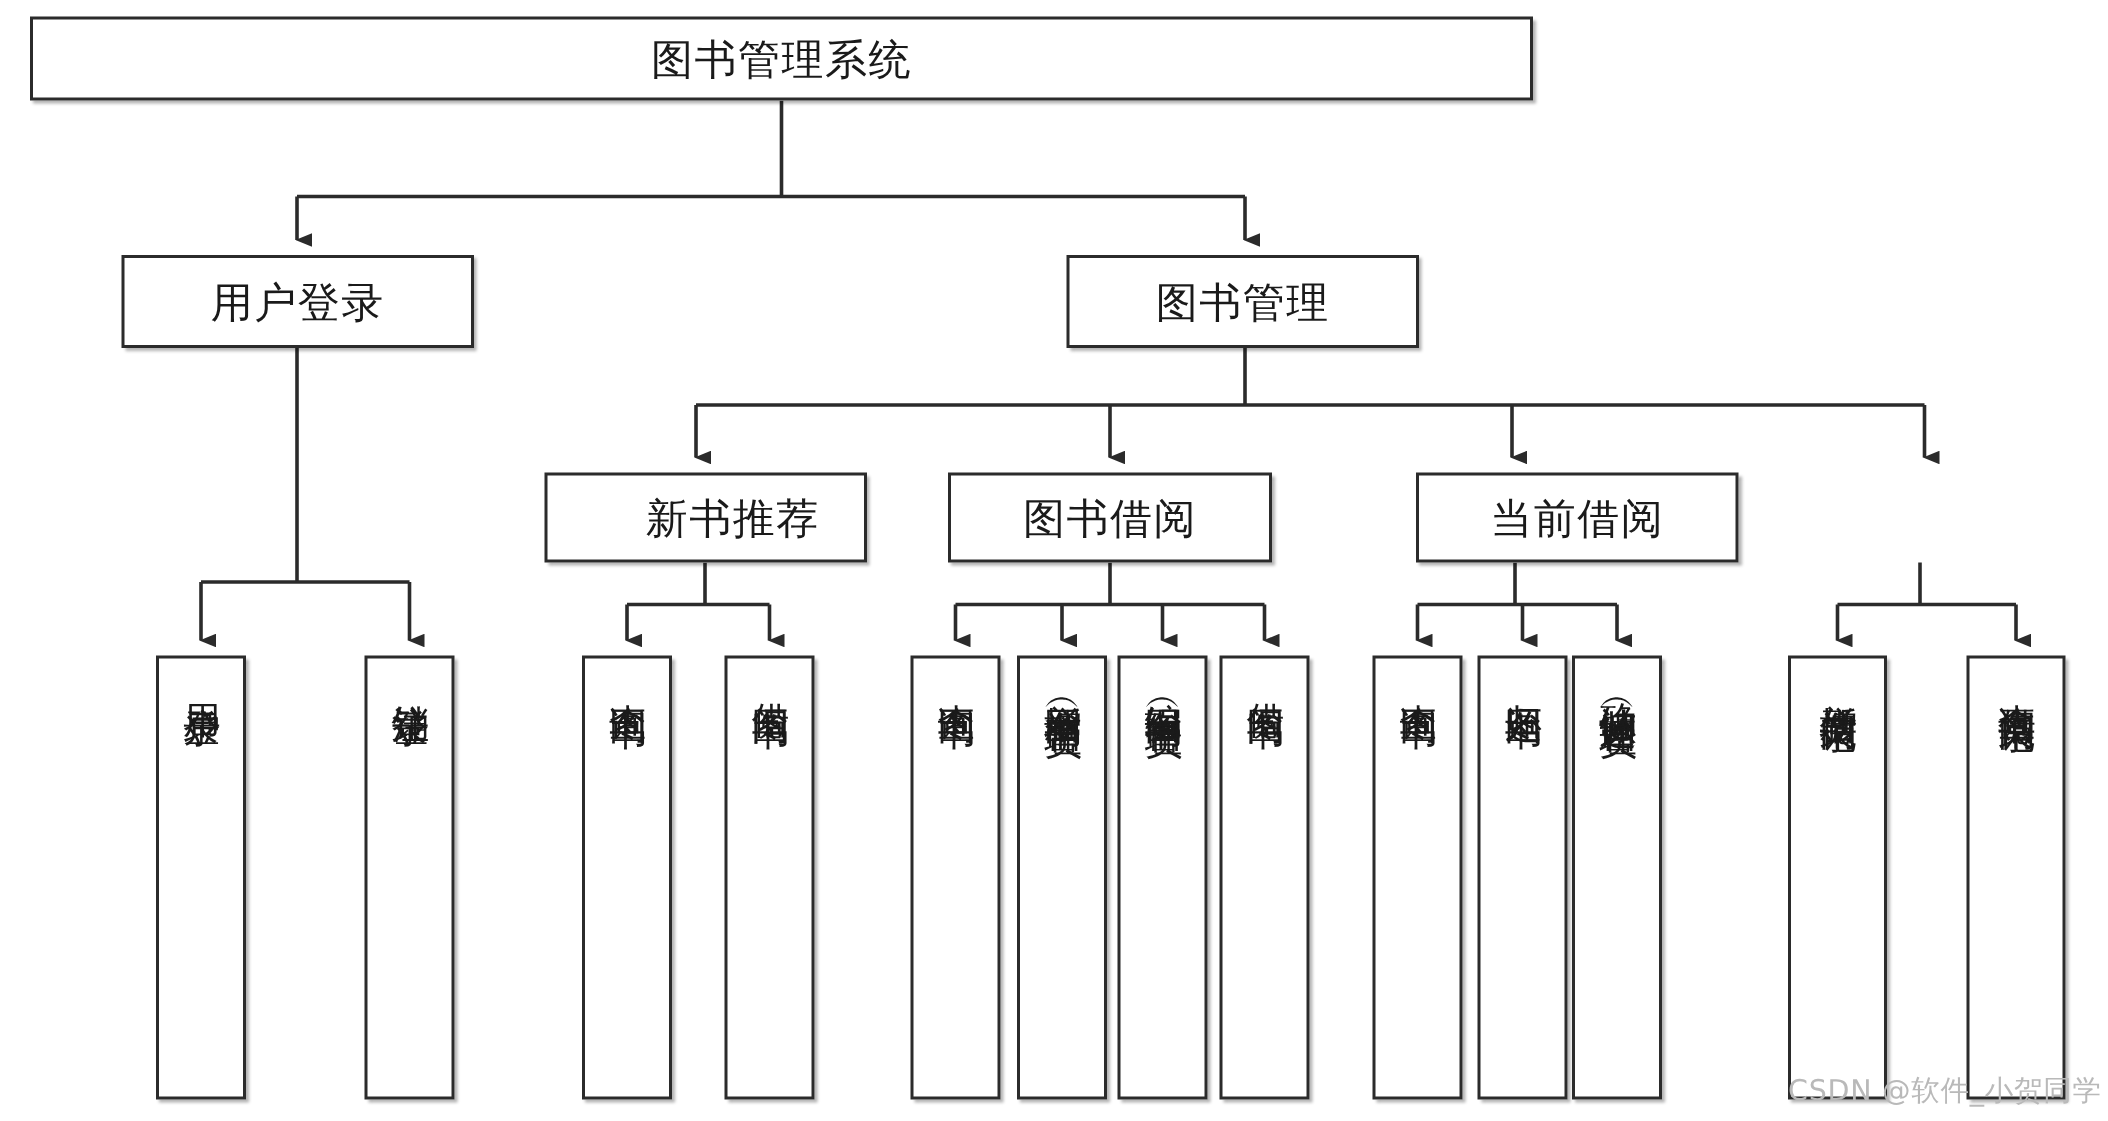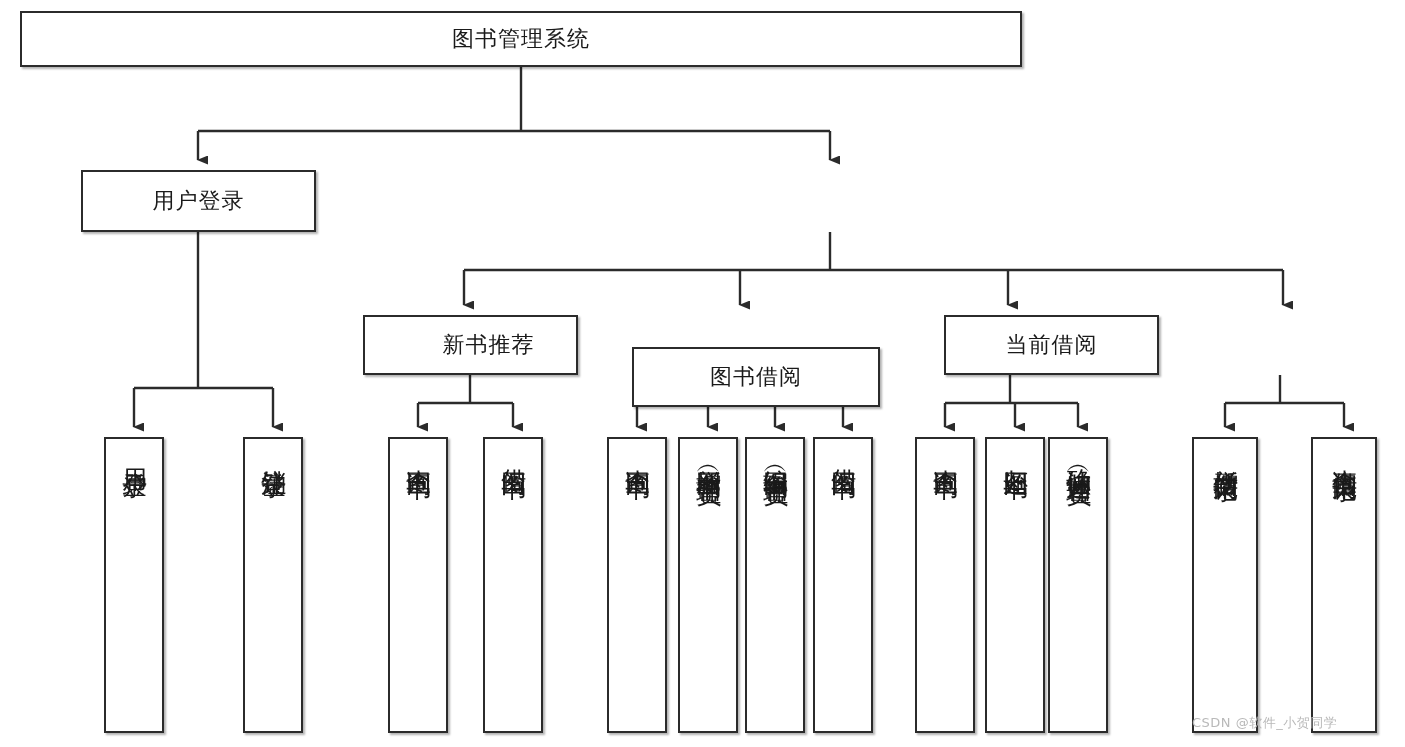--- a/index.html
+++ b/index.html
@@ -32,21 +32,21 @@
     background: #ffffff;
     border: 2px solid #2b2b2b;
     box-shadow: 2px 2px 2px rgba(0,0,0,0.30);
     display: flex;
     align-items: center;
     justify-content: center;
     color: #1a1a1a;
     z-index: 2;
   }
   .node-label {
-    font-size: 22px;
+    font-size: 28px;
     line-height: 1.25;
     letter-spacing: 1px;
     white-space: nowrap;
     text-align: center;
   }
   
   .node.vertical {
     align-items: flex-start;
     justify-content: center;
     padding-top: 10px;
@@ -54,21 +54,21 @@
   .node.vertical .node-label {
     writing-mode: vertical-rl;
     text-orientation: upright;
     font-size: 25px;
     line-height: 1.05;
     letter-spacing: 2px;
     white-space: nowrap;
   }
   .watermark {
     position: absolute;
-    font-size: 13px;
+    font-size: 19px;
     color: #b9b9b9;
     white-space: nowrap;
     letter-spacing: 0.5px;
     z-index: 5;
   }
 </style>
 </head>
 <body>
 
 <div id="canvas">
@@ -124,25 +124,28 @@
     </g>
   </svg>
 
   <div class="node" style="left:20px; top:11px; width:1002px; height:56px;">
     <span class="node-label">图书管理系统</span>
   </div>
 
   <div class="node" style="left:81px; top:170px; width:235px; height:62px;">
     <span class="node-label">用户登录</span>
   </div>
+  <div class="node" style="left:711px; top:170px; width:235px; height:62px;">
+    <span class="node-label">图书管理</span>
+  </div>
 
   <div class="node" style="left:363px; top:315px; width:215px; height:60px;padding-left:36px;">
     <span class="node-label">新书推荐</span>
   </div>
-  <div class="node" style="left:632px; top:315px; width:248px; height:60px;margin-top:32px;">
+  <div class="node" style="left:632px; top:315px; width:216px; height:60px;">
     <span class="node-label">图书借阅</span>
   </div>
   <div class="node" style="left:944px; top:315px; width:215px; height:60px;">
     <span class="node-label">当前借阅</span>
   </div>
 
   <div class="node vertical" style="left:104px; top:437px; width:60px; height:296px;">
     <span class="node-label">用户登录</span>
   </div>
   <div class="node vertical" style="left:243px; top:437px; width:60px; height:296px;">

